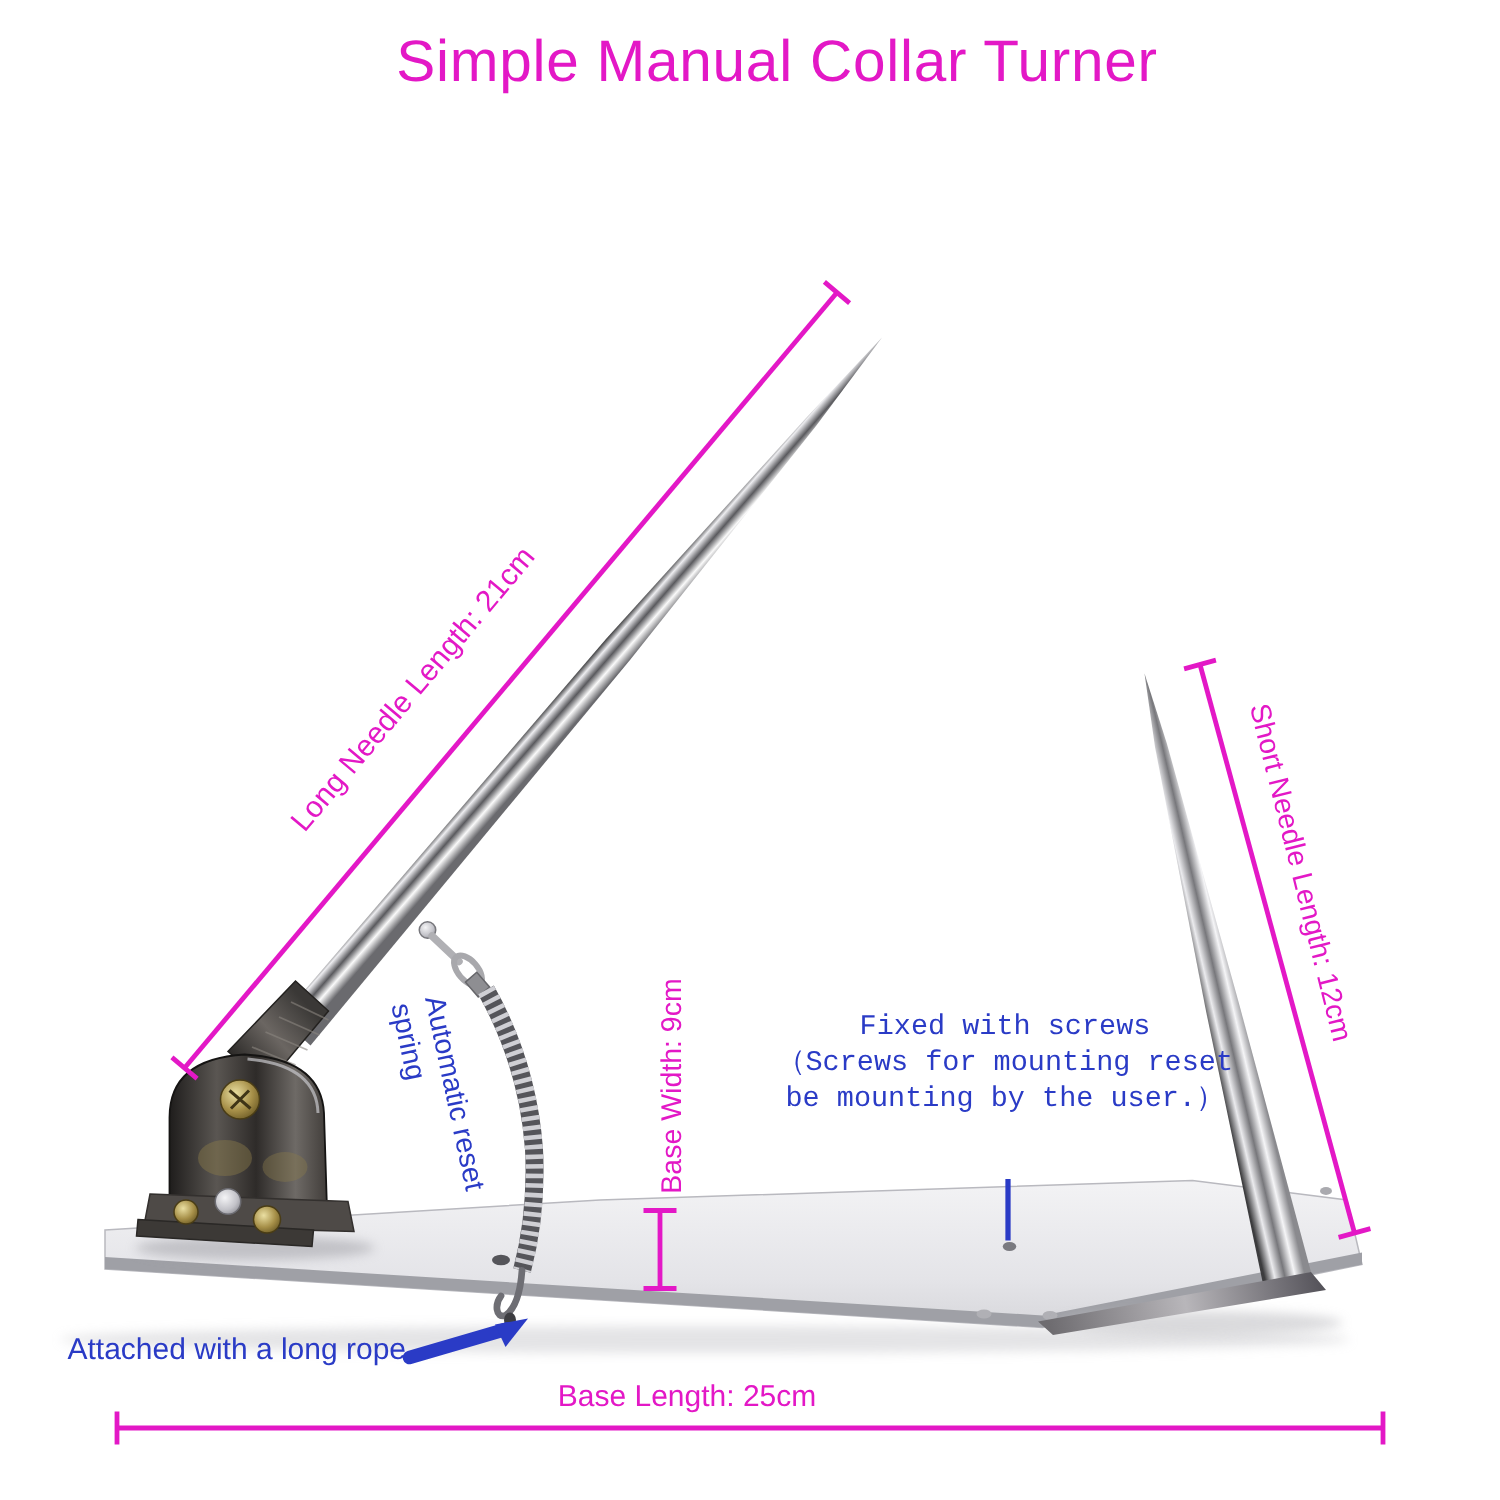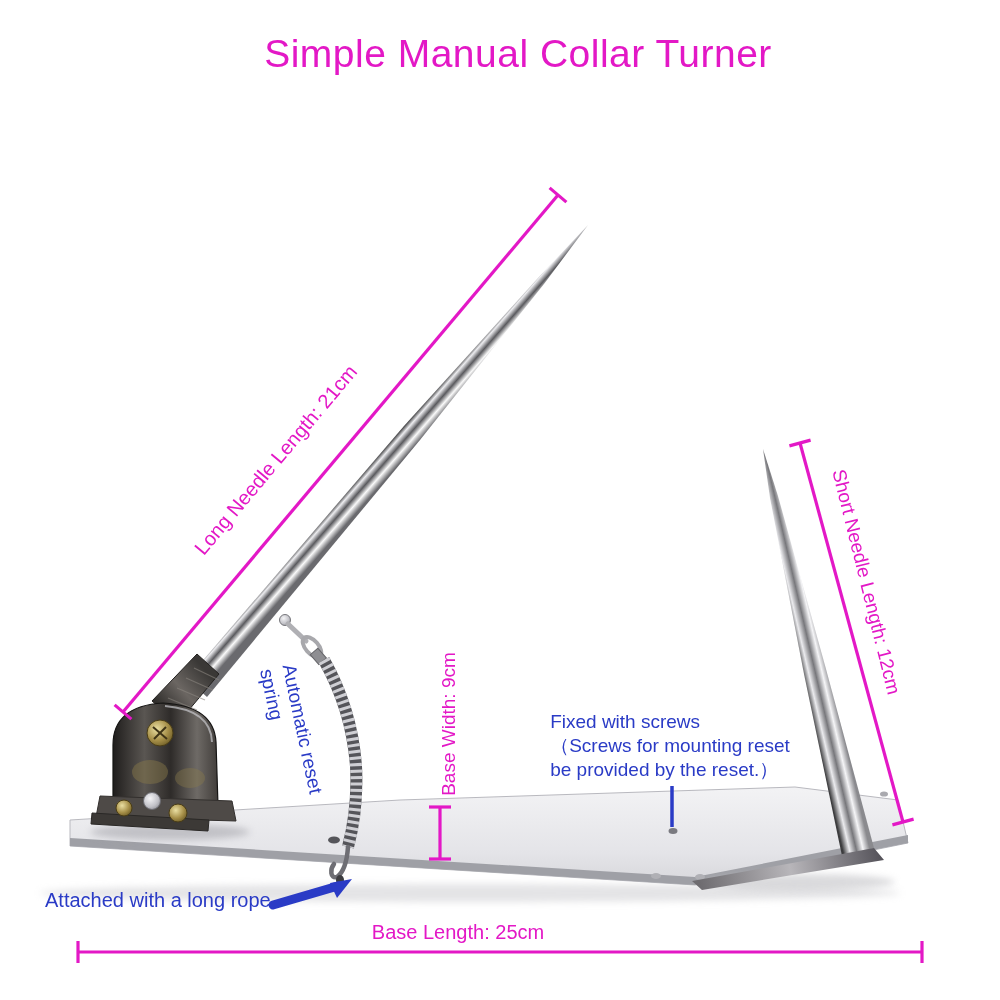--- a/index.html
+++ b/index.html
@@ -2,32 +2,32 @@
 <html style="--dimension-pink: #e318c6; --annotation-blue: #2a3bc6;"><head>
 <meta charset="utf-8">
 <style>
   html,body{margin:0;padding:0;background:#fff;}
   .canvas{
     position:relative;width:1000px;height:1000px;background:#ffffff;
     overflow:hidden;font-family:"Liberation Sans",sans-serif;
   }
   .art{position:absolute;left:0;top:0;width:1000px;height:1000px;}
   .title{
-    position:absolute;top:20px;left:36px;right:0;margin:12px;
+    position:absolute;top:20px;left:36px;right:0;margin:0;
     text-align:center;font-size:39px;font-weight:400;letter-spacing:.5px;
     color:var(--dimension-pink);
   }
   .lbl{position:absolute;white-space:nowrap;}
   .pink{color:var(--dimension-pink);}
   .blue{color:var(--annotation-blue);}
   #lbl-long{left:276px;top:460px;font-size:20px;transform:translate(-50%,-50%) rotate(-50deg);}
   #lbl-short{left:866px;top:582px;font-size:19px;transform:translate(-50%,-50%) rotate(76deg);}
   #lbl-basewidth{left:449px;top:724px;font-size:19px;transform:translate(-50%,-50%) rotate(-90deg);}
   #lbl-baselength{left:458px;top:932px;font-size:20px;transform:translate(-50%,-50%);}
-  #lbl-screws{left:670px;top:746px;font-size:19px;line-height:24px;transform:translate(-50%,-50%);}
+  #lbl-screws{left:670px;top:708px;font-size:19px;line-height:24px;text-align:center;transform:translate(-50%,-50%);font-family:Liberation Mono, monospace;}
   #lbl-spring{left:300px;top:662px;font-size:19px;line-height:23px;transform:rotate(78deg);transform-origin:0 0;}
   #lbl-rope{left:45px;top:889px;font-size:20px;}
   
   .pink-line{stroke:var(--dimension-pink);stroke-width:3.2;fill:none;}
   .blue-line{stroke:var(--annotation-blue);stroke-width:3.5;fill:none;}
   .blue-fill{fill:var(--annotation-blue);}
 </style>
 </head>
 <body>
 
@@ -180,21 +180,21 @@
 
   <div class="lbl pink" id="lbl-short">Short Needle Length: 12cm</div>
 
   <div class="lbl pink" id="lbl-basewidth">Base Width: 9cm</div>
 
   <div class="lbl pink" id="lbl-baselength">Base Length: 25cm</div>
 
   <div class="lbl blue" id="lbl-screws">
     <div>Fixed with screws</div>
     <div>（Screws for mounting reset</div>
-    <div>be provided by the reset.）</div>
+    <div>be mounting by the user.）</div>
   </div>
 
   <div class="lbl blue" id="lbl-spring">
     <div>Automatic reset</div>
     <div>spring</div>
   </div>
 
   <div class="lbl blue" id="lbl-rope">Attached with a long rope</div>
 
 </div>

